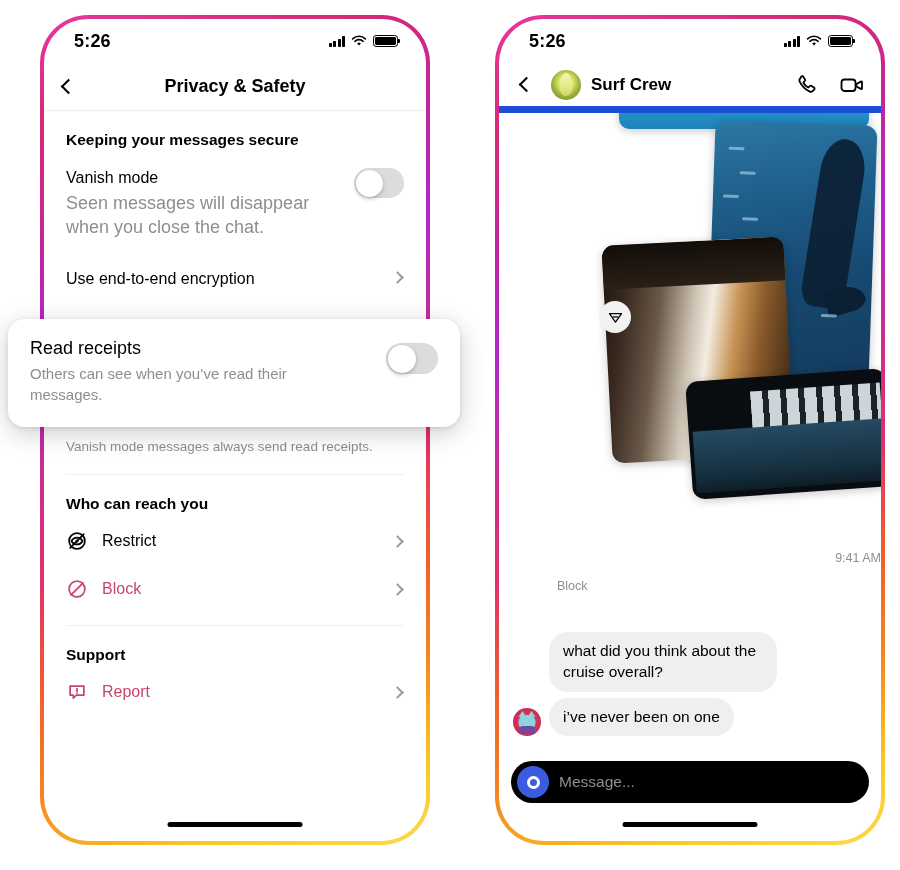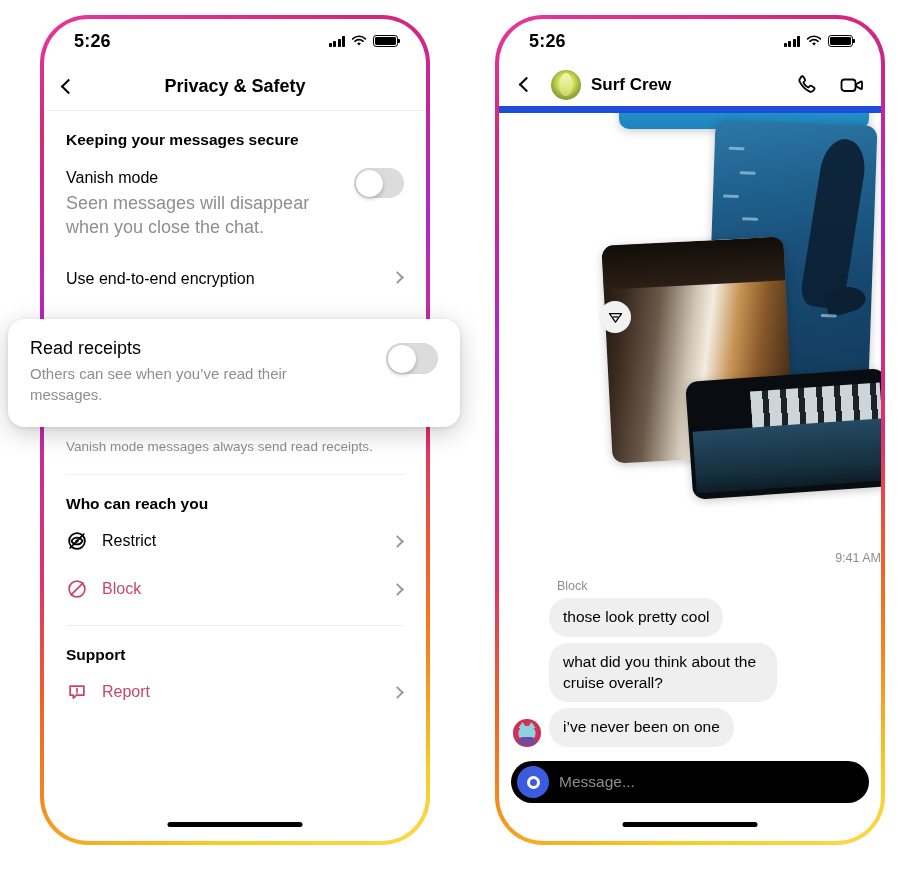--- a/index.html
+++ b/index.html
@@ -395,21 +395,20 @@
             </svg>
           </div>
         </div>
 
         <div class="chat-time">9:41 AM</div>
 
         <div class="msg-sender">Block</div>
 
         <div class="msg-line">
           <div class="msg-av spacer"></div>
-          <div class="bubble">those look pretty cool</div>
         </div>
 
         <div class="msg-line">
           <div class="msg-av spacer"></div>
           <div class="bubble">what did you think about the cruise overall?</div>
         </div>
 
         <div class="msg-line">
           <div class="msg-av">
             <span class="cat"></span>

